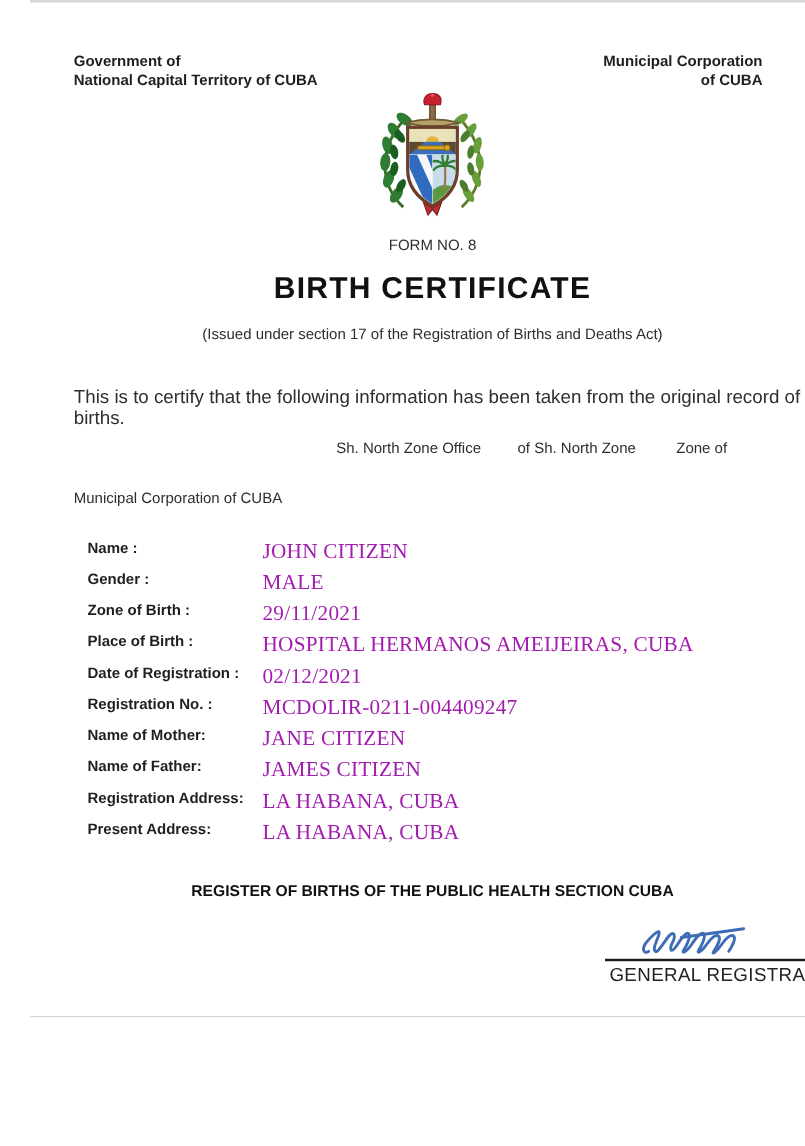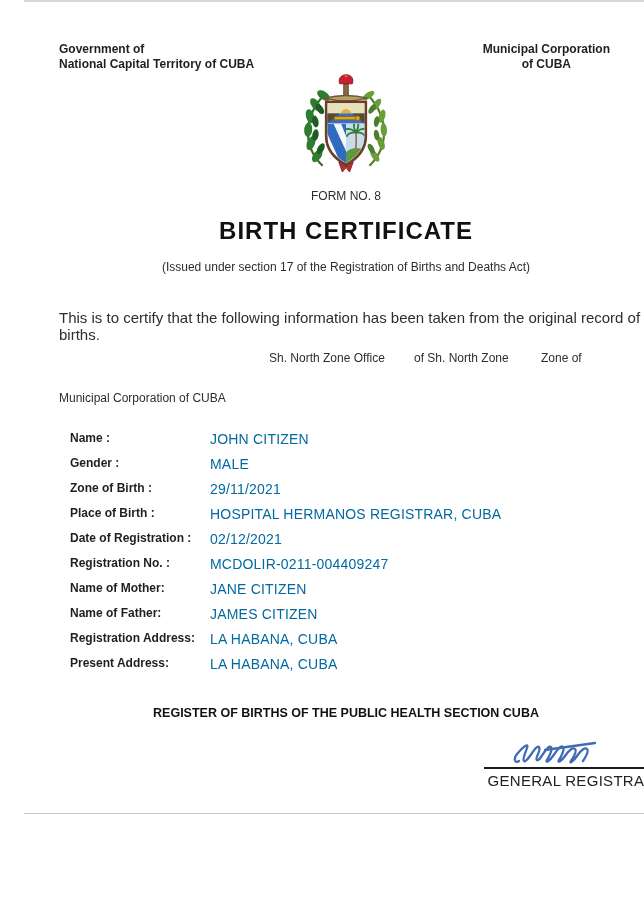--- a/index.html
+++ b/index.html
@@ -10,21 +10,21 @@
     font-family:"Liberation Sans",sans-serif;
     color:#212121;
     overflow:hidden;
     margin-left:24px;
   }
   .edge-top{position:absolute;top:0;left:0;width:100%;height:2px;background:#d8d8d8;}
   .edge-bottom{position:absolute;bottom:0;left:0;width:100%;height:1px;background:#c9c9c9;}
 
   .hdr{position:absolute;top:42px;font-size:12px;font-weight:bold;line-height:14.5px;color:#1f1f1f;}
   .hdr-left{left:35px;text-align:left;}
-  .hdr-right{right:58px;text-align:center;}
+  .hdr-right{right:58px;text-align:right;}
 
   .emblem{position:absolute;top:72px;left:50%;transform:translateX(-50%);width:108px;height:110px;}
 
   .center-line{position:absolute;left:0;width:100%;text-align:center;}
   .form-no{top:189px;font-size:12px;color:#2e2e2e;}
   .title{top:217px;font-size:24px;font-weight:bold;letter-spacing:1px;color:#111;}
   .subtitle{top:260px;font-size:12px;color:#2e2e2e;}
 
   .certify{position:absolute;left:35px;top:309px;font-size:15px;color:#2e2e2e;}
 
@@ -33,21 +33,21 @@
   .rl-prefix{left:35px;}
   .rl-office{left:245px;}
   .rl-ofzone{left:390px;}
   .rl-suffix{left:517px;}
 
   .corporation{position:absolute;left:35px;top:391px;font-size:12px;color:#2e2e2e;}
 
   .fields{position:absolute;left:35px;top:431px;width:560px;}
   .field-row{display:flex;align-items:flex-start;height:25px;}
   .field-label{width:140px;flex:0 0 140px;font-size:12px;font-weight:bold;color:#1f1f1f;white-space:nowrap;padding-left:11px;}
-  .field-value{font-family:Liberation Sans, sans-serif;font-size:14px;color:#0369a1;letter-spacing:0.2px;white-space:nowrap;}
+  .field-value{font-family:Liberation Serif, serif;font-size:17px;color:#a21caf;letter-spacing:0.2px;white-space:nowrap;}
 
   .register-statement{position:absolute;left:0;top:706px;width:100%;text-align:center;font-size:12.5px;font-weight:bold;color:#111;}
 
   .signature-svg{position:absolute;left:487px;top:737px;width:124px;height:30px;}
   .sign-block{position:absolute;left:460px;top:767px;width:175px;border-top:2px solid #1c1c1c;text-align:center;}
   .sign-title{font-size:15px;color:#222;padding-top:3px;letter-spacing:0.3px;}
 
   .logo{position:absolute;right:28px;top:828px;font-size:40px;font-weight:800;line-height:1;letter-spacing:-1px;white-space:nowrap;}
   .logo .p2{font-style:italic;}
 </style>
@@ -171,21 +171,21 @@
     <div class="field-row">
       <div class="field-label">Gender :</div>
       <div class="field-value">MALE</div>
     </div>
     <div class="field-row">
       <div class="field-label">Zone of Birth :</div>
       <div class="field-value">29/11/2021</div>
     </div>
     <div class="field-row">
       <div class="field-label">Place of Birth :</div>
-      <div class="field-value">HOSPITAL HERMANOS REGISTRAR, CUBA</div>
+      <div class="field-value">HOSPITAL HERMANOS AMEIJEIRAS, CUBA</div>
     </div>
     <div class="field-row">
       <div class="field-label">Date of Registration :</div>
       <div class="field-value">02/12/2021</div>
     </div>
     <div class="field-row">
       <div class="field-label">Registration No. :</div>
       <div class="field-value">MCDOLIR-0211-004409247</div>
     </div>
     <div class="field-row">

